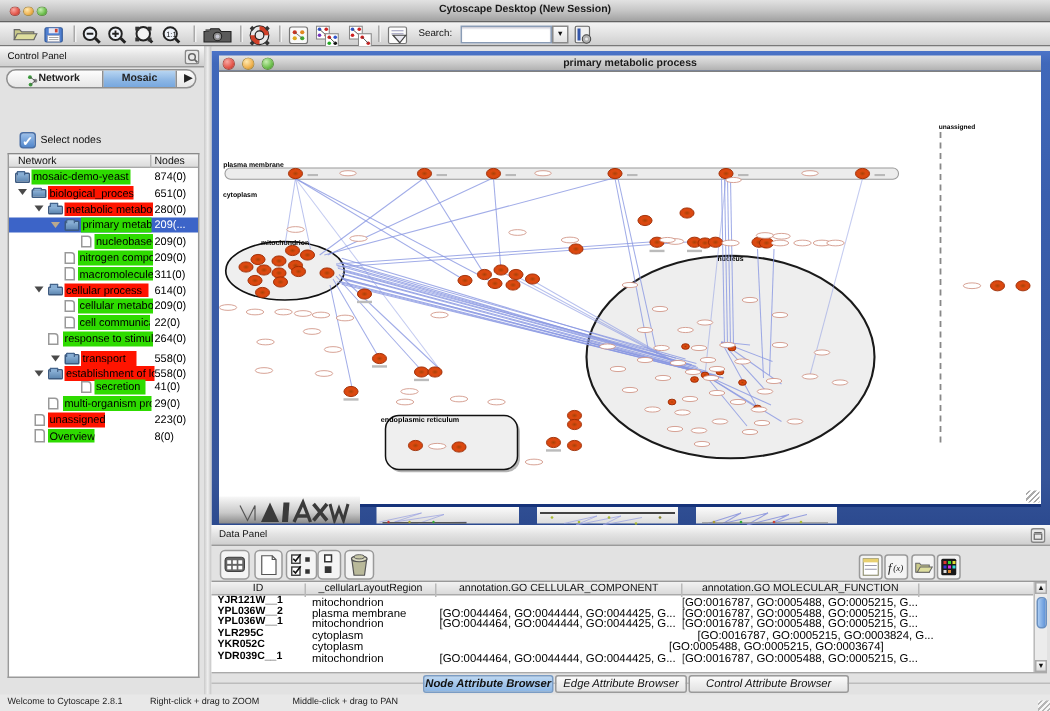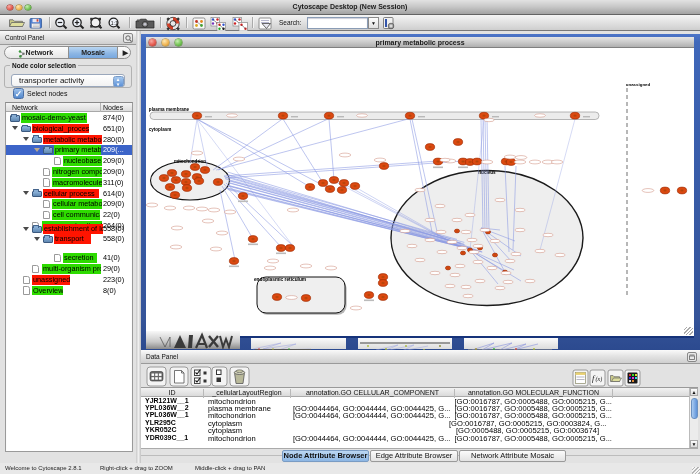--- a/index.html
+++ b/index.html
@@ -90,21 +90,21 @@
 #dtable { position:absolute; left:0; top:37px; width:557px; height:61.5px; background:#fff; border-top:1px solid #999; border-bottom:1px solid #aaa; }
 #dthdr { position:absolute; left:0; top:0; width:548px; height:9px; background:linear-gradient(#f2f2f2,#dadada);
   border-bottom:1px solid #aaa; font-size:7px; color:#111; }
 #dthdr div { position:absolute; top:0.5px; text-align:center; border-right:1px solid #b9b9b9; height:9px; overflow:hidden; }
 .drow { position:absolute; left:0; width:548px; height:7.4px; font-size:7.6px; color:#000; }
 .drow div { position:absolute; top:-0.5px; white-space:nowrap; overflow:hidden; }
 #dscroll { position:absolute; left:548px; top:0; width:9px; height:60px; background:#ececec; border-left:1px solid #bbb; }
 .sbtn { position:absolute; left:0px; width:8px; height:8px; background:linear-gradient(#fdfdfd,#dcdcdc); border:0.5px solid #aaa; font-size:5px; line-height:7px; text-align:center; color:#111; }
 #dthumb { position:absolute; left:1px; top:10px; width:6.5px; height:21px; background:linear-gradient(90deg,#a9cbf2,#5e92d8); border-radius:3px; border:0.5px solid #6a90c0; }
 .btab { position:absolute; top:100px; height:12px; background:linear-gradient(#fbfbfb,#e2e2e2); border:1px solid #9a9a9a;
-  font-size:7.5px; color:#111; text-align:center; line-height:10.5px; border-radius:2px; }
+  font-size:7.5px; color:#111; text-align:center; line-height:10.5px; border-radius:2px;font-style:italic; }
 .btab.sel { background:linear-gradient(#bcd7f2,#8cb6e4); font-weight:bold; border-color:#7a9cc4; }
 #status { left:0; top:463px; width:700px; height:11px; background:#e8e8e8; font-size:6px; color:#222; }
 #status span { position:absolute; top:2px; }
 </style>
 </head>
 <body>
 <div id="titlebar" class="abs">
   <div class="tl t1"></div>
     <div class="tl t2"></div>
     <div class="tl t3"></div>
@@ -227,24 +227,20 @@
     <div class="seg" id="seg-net">&nbsp;&nbsp;&nbsp;Network</div>
     <div class="seg" id="seg-mosaic">Mosaic</div>
     <div class="seg" id="seg-arr">▶</div>
     <svg id="netglyph" viewBox="0 0 10 10">
         <circle cx="2.5" cy="1.8" r="1.6" fill="#3a9a3a"></circle>
         <circle cx="7" cy="4.8" r="1.6" fill="#888"></circle>
         <circle cx="3" cy="8" r="1.6" fill="#3a9a3a"></circle>
         <path d="M2.5 1.8 L7 4.8 L3 8" stroke="#555" fill="none" stroke-width="0.8"></path>
       </svg>
   </div>
-  <div id="ncs">
-      <b>Node color selection</b>
-    <div id="combo">transporter activity<div class="step">▲<br>▼</div></div>
-  </div>
   <div id="selchk">✓</div>
   <div id="sellbl">Select nodes</div>
   <div id="treewrap">
     <div id="treehdr">
         <span class="c1">Network</span>
         <span class="c2">Nodes</span>
         <div class="vline"></div>
       </div>
 <div class="trow" style="top:10.0px">
         <div class="fold" style="left:4px"></div>
@@ -298,21 +294,21 @@
 <div class="trow" style="top:107.2px">
         <div class="file" style="left:37px"></div>
         <div class="lbl g" style="left:46px;width:48px">cell communicat</div>
         <div class="val">22(0)</div>
       </div>
 <div class="trow" style="top:118.0px">
         <div class="file" style="left:26px"></div>
         <div class="lbl g" style="left:36px;width:60px">response to stimulu</div>
         <div class="val">264(0)</div>
       </div>
-<div class="trow" style="top:121px">
+<div class="trow" style="top:141px">
         <div class="arr" style="left:17px"></div>
         <div class="fold" style="left:26px"></div>
         <div class="lbl r" style="left:37px;width:60px">establishment of lo</div>
         <div class="val">558(0)</div>
       </div>
 <div class="trow" style="top:131px">
         <div class="arr" style="left:28px"></div>
         <div class="fold" style="left:37px"></div>
         <div class="lbl r" style="left:48px;width:37px">transport</div>
         <div class="val">558(0)</div>
@@ -707,43 +703,43 @@
       </div>
 <div class="drow" style="top:23.8px">
 <div style="left:4px;width:57px;font-weight:bold;font-size:7px">YPL036W__1</div>
 <div style="left:67px;width:81px">mitochondrion</div>
 <div style="left:152px;width:160px">[GO:0044464, GO:0044444, GO:0044425, G...</div>
 <div style="left:313.5px;width:158px">[GO:0016787, GO:0005488, GO:0005215, G...</div>
       </div>
 <div class="drow" style="top:31.2px">
 <div style="left:4px;width:57px;font-weight:bold;font-size:7px">YLR295C</div>
 <div style="left:67px;width:81px">cytoplasm</div>
-<div style="left:308px;width:158px">[GO:0016787, GO:0005215, GO:0003824, G...</div>
+<div style="left:324px;width:158px">[GO:0016787, GO:0005215, GO:0003824, G...</div>
       </div>
 <div class="drow" style="top:38.6px">
 <div style="left:4px;width:57px;font-weight:bold;font-size:7px">YKR052C</div>
 <div style="left:67px;width:81px">cytoplasm</div>
-<div style="left:315px;width:158px">[GO:0005488, GO:0005215, GO:0003674]</div>
+<div style="left:305px;width:158px">[GO:0005488, GO:0005215, GO:0003674]</div>
       </div>
 <div class="drow" style="top:46.0px">
 <div style="left:4px;width:57px;font-weight:bold;font-size:7px">YDR039C__1</div>
 <div style="left:67px;width:81px">mitochondrion</div>
 <div style="left:152px;width:160px">[GO:0044464, GO:0044444, GO:0044425, G...</div>
 <div style="left:313.5px;width:158px">[GO:0016787, GO:0005488, GO:0005215, G...</div>
       </div>
     <div id="dscroll">
         <div class="sbtn" style="top:0">▲</div>
         <div id="dthumb"></div>
         <div class="sbtn" style="bottom:0">▼</div>
       </div>
   </div>
   <div style="position:absolute;left:0;top:105px;width:559px;height:1px;background:#bcbcbc"></div>
   <div class="btab sel" style="left:141px;width:87px">Node Attribute Browser</div>
   <div class="btab" style="left:229px;width:88px">Edge Attribute Browser</div>
-  <div class="btab" style="left:318px;width:107px">Network Attribute Mosaic</div>
+  <div class="btab" style="left:318px;width:107px">Control Attribute Browser</div>
 </div>
 
 <div id="status" class="abs">
   <span style="left:5px">Welcome to Cytoscape 2.8.1</span>
   <span style="left:100px">Right-click + drag to ZOOM</span>
   <span style="left:195px">Middle-click + drag to PAN</span>
   <div style="position:absolute;right:0;top:4px;width:8px;height:7px;background:repeating-linear-gradient(135deg,#f5f5f5 0 1.5px,#b5b5b5 1.5px 2.5px)"></div>
 </div>
 
 </body></html>

